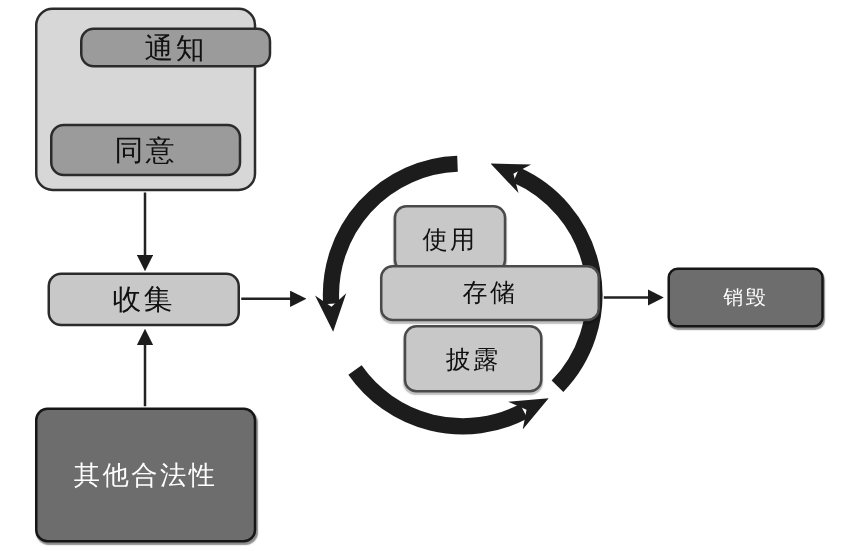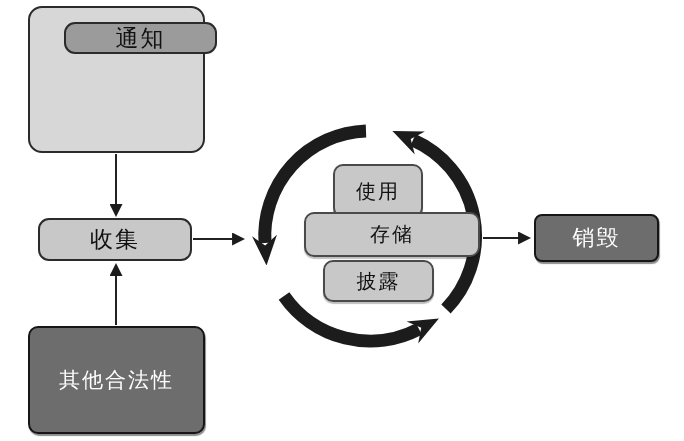--- a/index.html
+++ b/index.html
@@ -53,40 +53,40 @@
     align-items: center;
   }
   .collect-box { left: 38px; top: 218px; width: 154px; height: 43px; }
   .cycle-box {
     background: #c8c8c8;
     border: 2px solid #4a4a4a;
     border-radius: 10px;
     font-size: 20px;
     box-shadow: 0 2px 1px rgba(0,0,0,0.25);
   }
-  .use-box { left: 333px; top: 164px; width: 90px; height: 54px; }
+  .use-box { left: 315px; top: 164px; width: 90px; height: 54px; }
   .store-box { left: 304px; top: 212px; width: 176px; height: 45px; }
-  .disclose-box { left: 323px; top: 260px; width: 111px; height: 42px; }
+  .disclose-box { left: 323px; top: 260px; width: 111px; height: 54px; }
   .dark-box {
     background: #6d6d6d;
     border: 2px solid #161616;
     color: #ffffff;
     box-shadow: 1px 2px 1px rgba(0,0,0,0.45);
   }
   .basis-box {
     left: 28px; top: 326px; width: 177px; height: 108px;
     border-radius: 10px;
     font-size: 21px;
     line-height: 35px;
     align-items: center;
   }
   .destroy-box {
     left: 534px; top: 214px; width: 125px; height: 48px;
     border-radius: 8px;
-    font-size: 22px;
+    font-size: 16px;
   }
 </style>
 </head>
 <body>
 
 <div id="canvas">
 
   <svg id="arrow-layer" viewBox="0 0 684 441" xmlns="http://www.w3.org/2000/svg">
     <defs>
       <marker id="ah" viewBox="0 0 10 10" refX="1.5" refY="5" markerWidth="13" markerHeight="13" markerUnits="userSpaceOnUse" orient="auto">
@@ -107,20 +107,23 @@
     <path d="M366,131 A105,105 0 0 0 265,243" stroke="#1c1c1c" stroke-width="13" fill="none" marker-end="url(#bigah)"></path>
     <path d="M284,296 A105,105 0 0 0 419,329" stroke="#1c1c1c" stroke-width="13" fill="none" marker-end="url(#bigah)"></path>
   </svg>
 
   <div class="box container-box"></div>
 
   <div class="box medium-box notice-box">
     <span>通知</span>
   </div>
 
+  <div class="box medium-box consent-box">
+    <span>同意</span>
+  </div>
 
   <div class="box light-box collect-box">
     <span>收集</span>
   </div>
 
   <div class="box dark-box basis-box">
     <div>其他合法性</div>
   </div>
 
   <div class="box cycle-box use-box">

